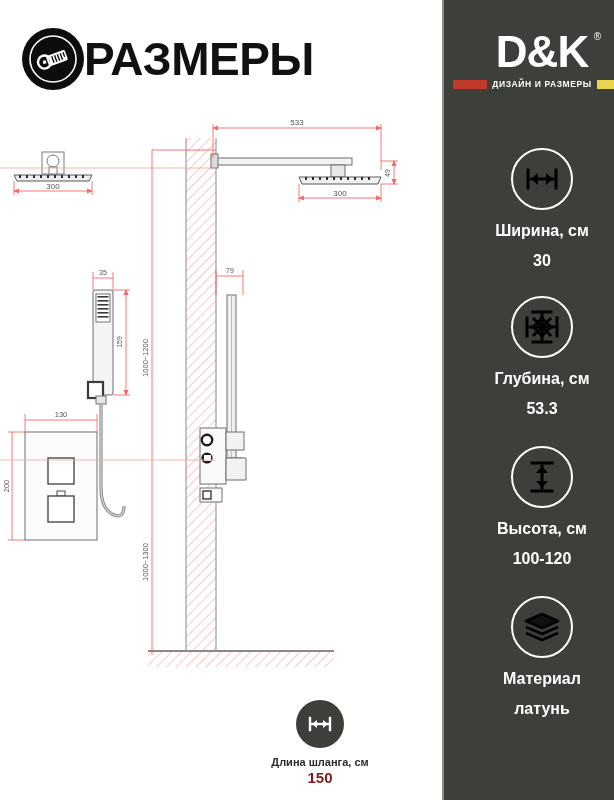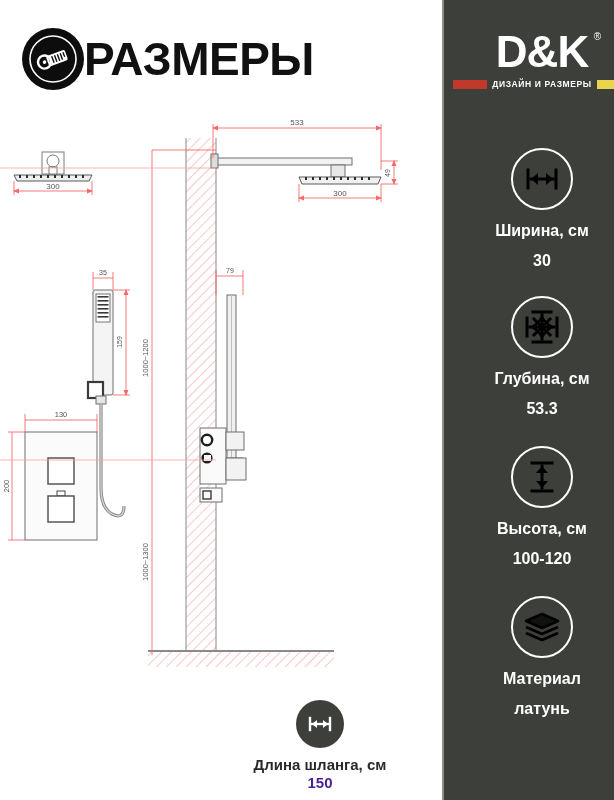--- a/index.html
+++ b/index.html
@@ -85,26 +85,26 @@
   .hose-spec {
     position: absolute; left: 232px; top: 700px; width: 176px;
     display: flex; flex-direction: column; align-items: center;
   }
   .hose-circle {
     width: 48px; height: 48px; border-radius: 50%;
     background: #3d3f3b;
     display: flex; align-items: center; justify-content: center;
   }
   .hose-label {
-    margin-top: 8px; font-size: 15px; font-weight: bold;
+    margin-top: 8px; font-size: 11px; font-weight: bold;
     color: #2a2a2a; text-align: left; white-space: nowrap;
   }
   .hose-value {
     margin-top: 1px; font-size: 15px; font-weight: bold;
-    color: #4c1d95; 
+    color: #7f1d1d; 
   }
 
   
   .drawing {
     position: absolute; left: 0; top: 110px; width: 414px; height: 580px;
   }
   .drawing svg { display: block; }
 </style>
 </head>
 <body>

